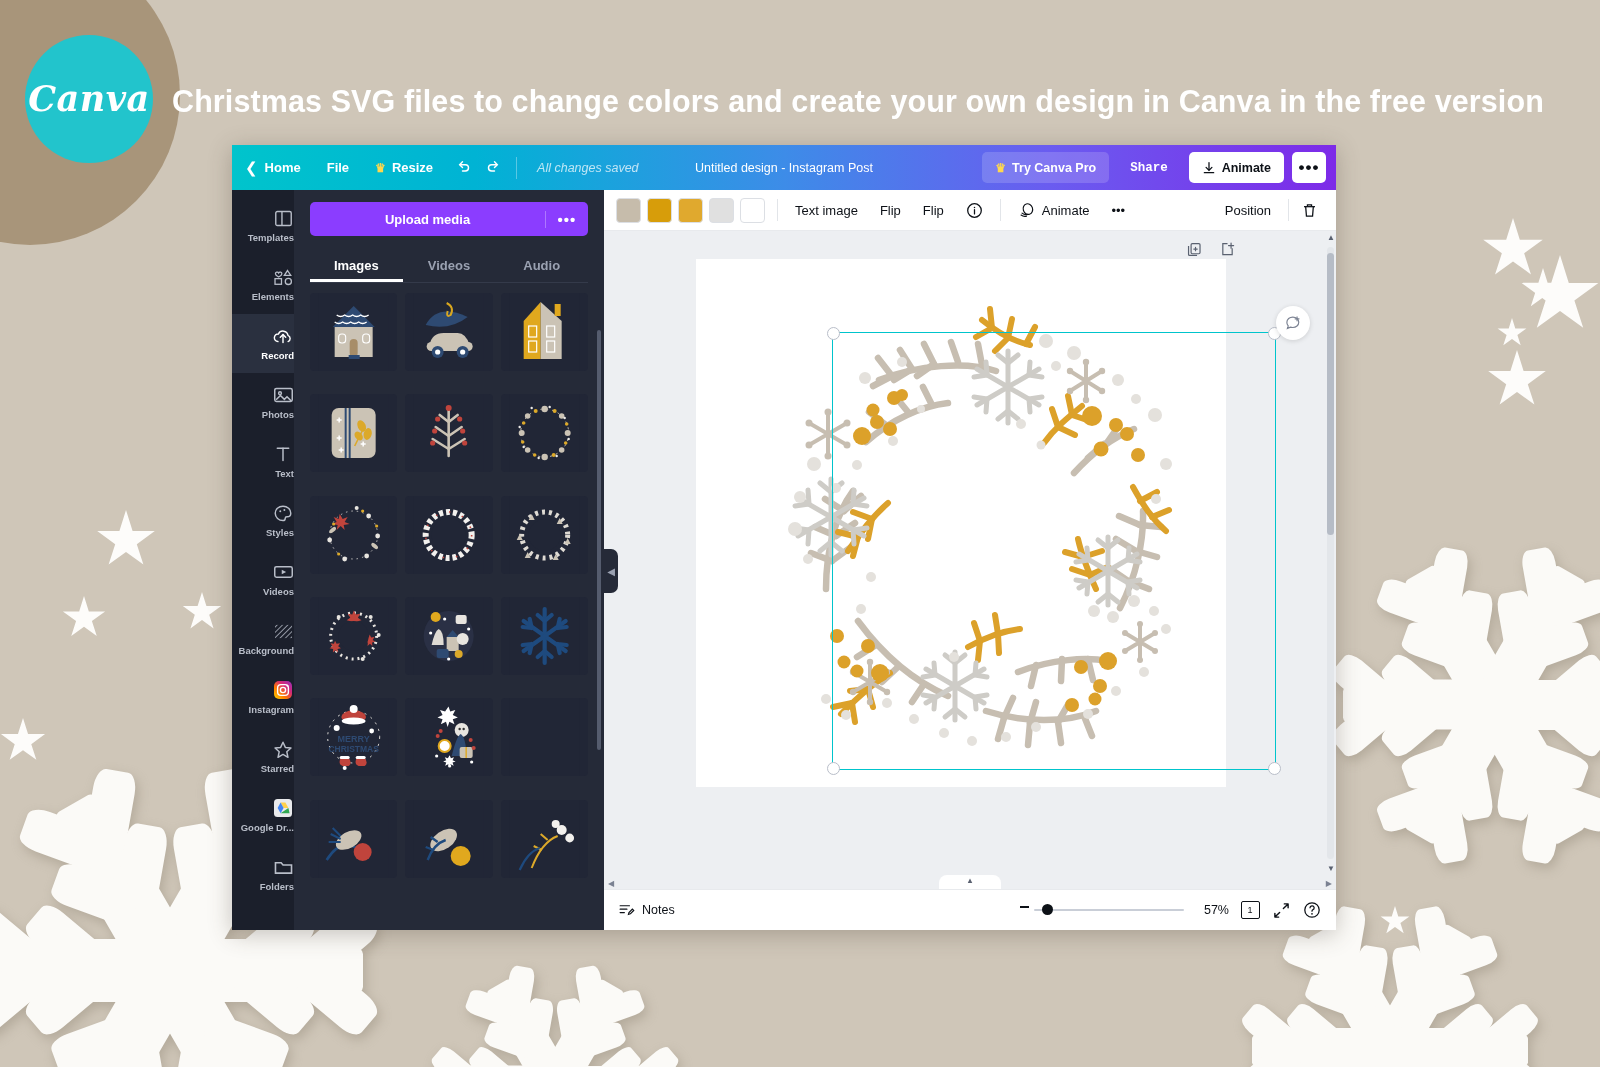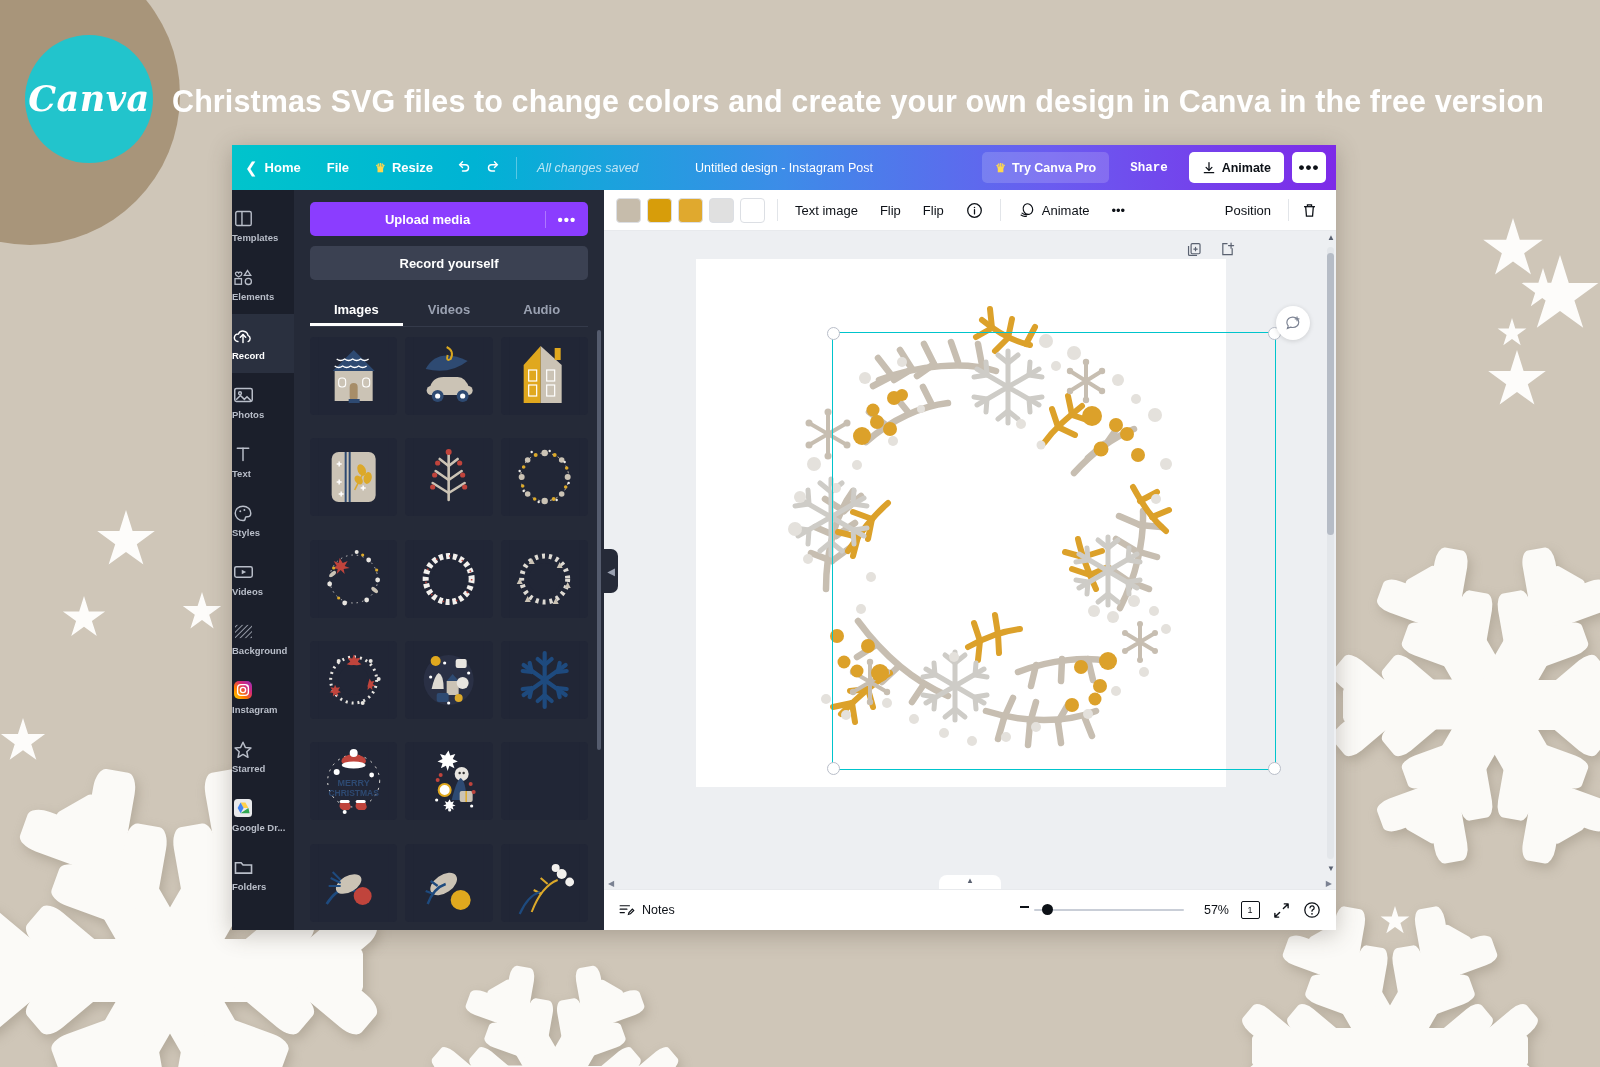--- a/index.html
+++ b/index.html
@@ -77,21 +77,21 @@
   .pill.download{background:#ffffff;color:#0d1117;}
   .pill.more{background:#ffffff;color:#0d1117;width:34px;padding:0;justify-content:center;font-size:17px;letter-spacing:1px;}
   .crown{color:#ffd84d;font-size:12px;}
 
   
   #body-split{display:flex;height:740px;}
 
   
   #rail{width:62px;background:#1b1f2b;flex:none;padding-top:6px;overflow:hidden;}
   .rail-item{
-    height:59px;display:flex;flex-direction:column;align-items:flex-start;justify-content:center;gap:4px;
+    height:59px;display:flex;flex-direction:column;align-items:flex-end;justify-content:center;gap:4px;
     color:#b9bec9;font-size:9.5px;font-weight:700;cursor:pointer;
   }
   .rail-item.active{background:#2a303f;color:#ffffff;}
   .rail-ico{width:22px;height:20px;display:flex;align-items:center;justify-content:center;}
   .rail-ico svg{display:block;}
 
   
   #panel{width:310px;background:#252a38;flex:none;position:relative;overflow:hidden;padding:0 0 0 0;}
   #panel-inner{padding:12px 16px 0 16px;}
   .btn-upload{
@@ -512,23 +512,20 @@
         </span>
         <span>Folders</span>
       </div>
     </div>
 
     <div id="panel">
       <div id="panel-inner">
         <div class="btn-upload">
           <span class="lbl">Upload media</span>
           <span class="dots">•••</span>
-        </div>
-        <div class="btn-record">
-          <span>Record yourself</span>
         </div>
         <div class="tabs">
           <div class="tab active">Images</div>
           <div class="tab">Videos</div>
           <div class="tab">Audio</div>
         </div>
       </div>
 
       <div id="thumbs">
 

